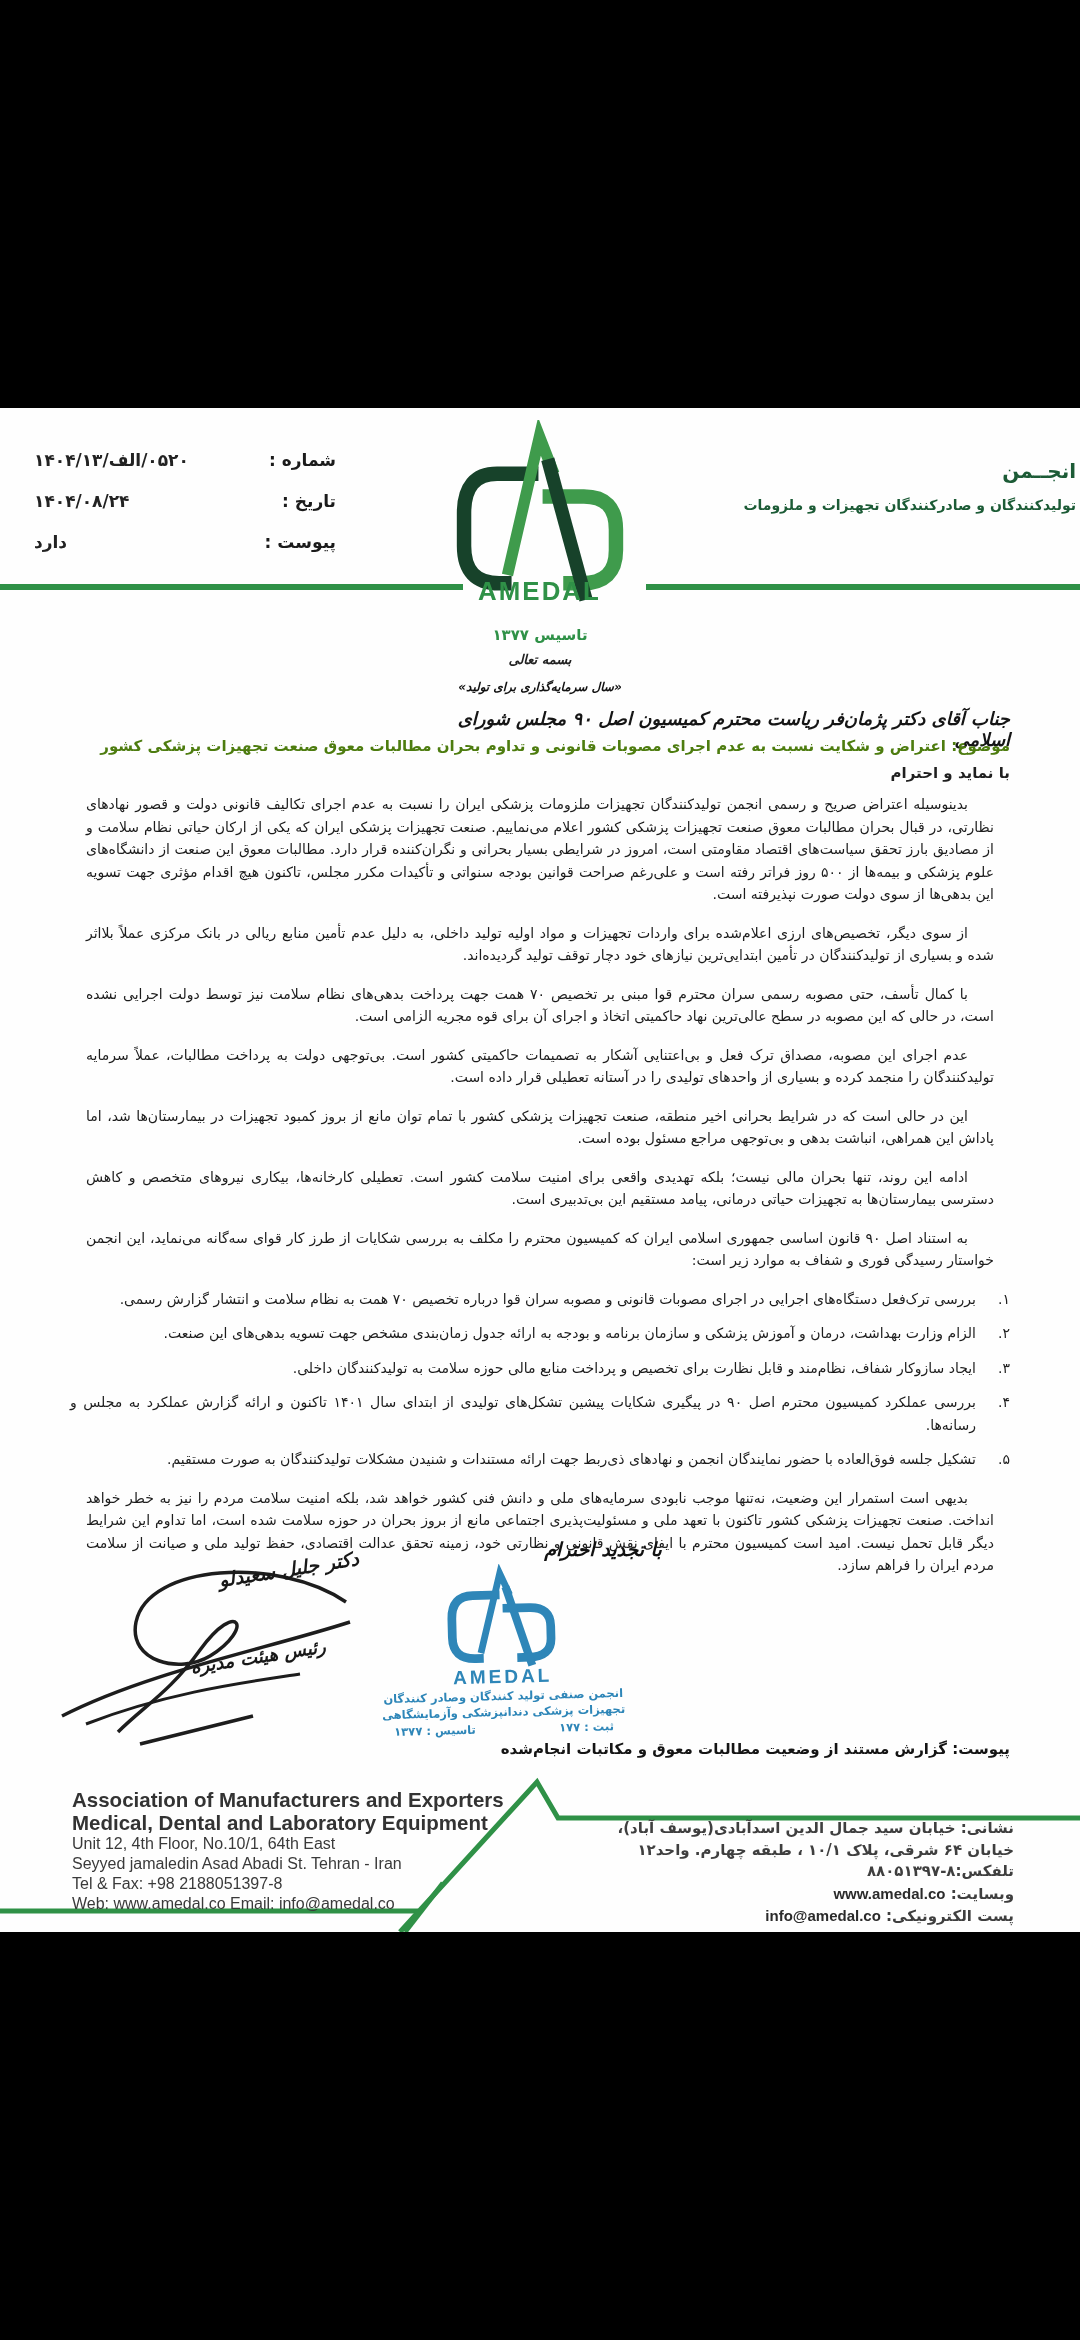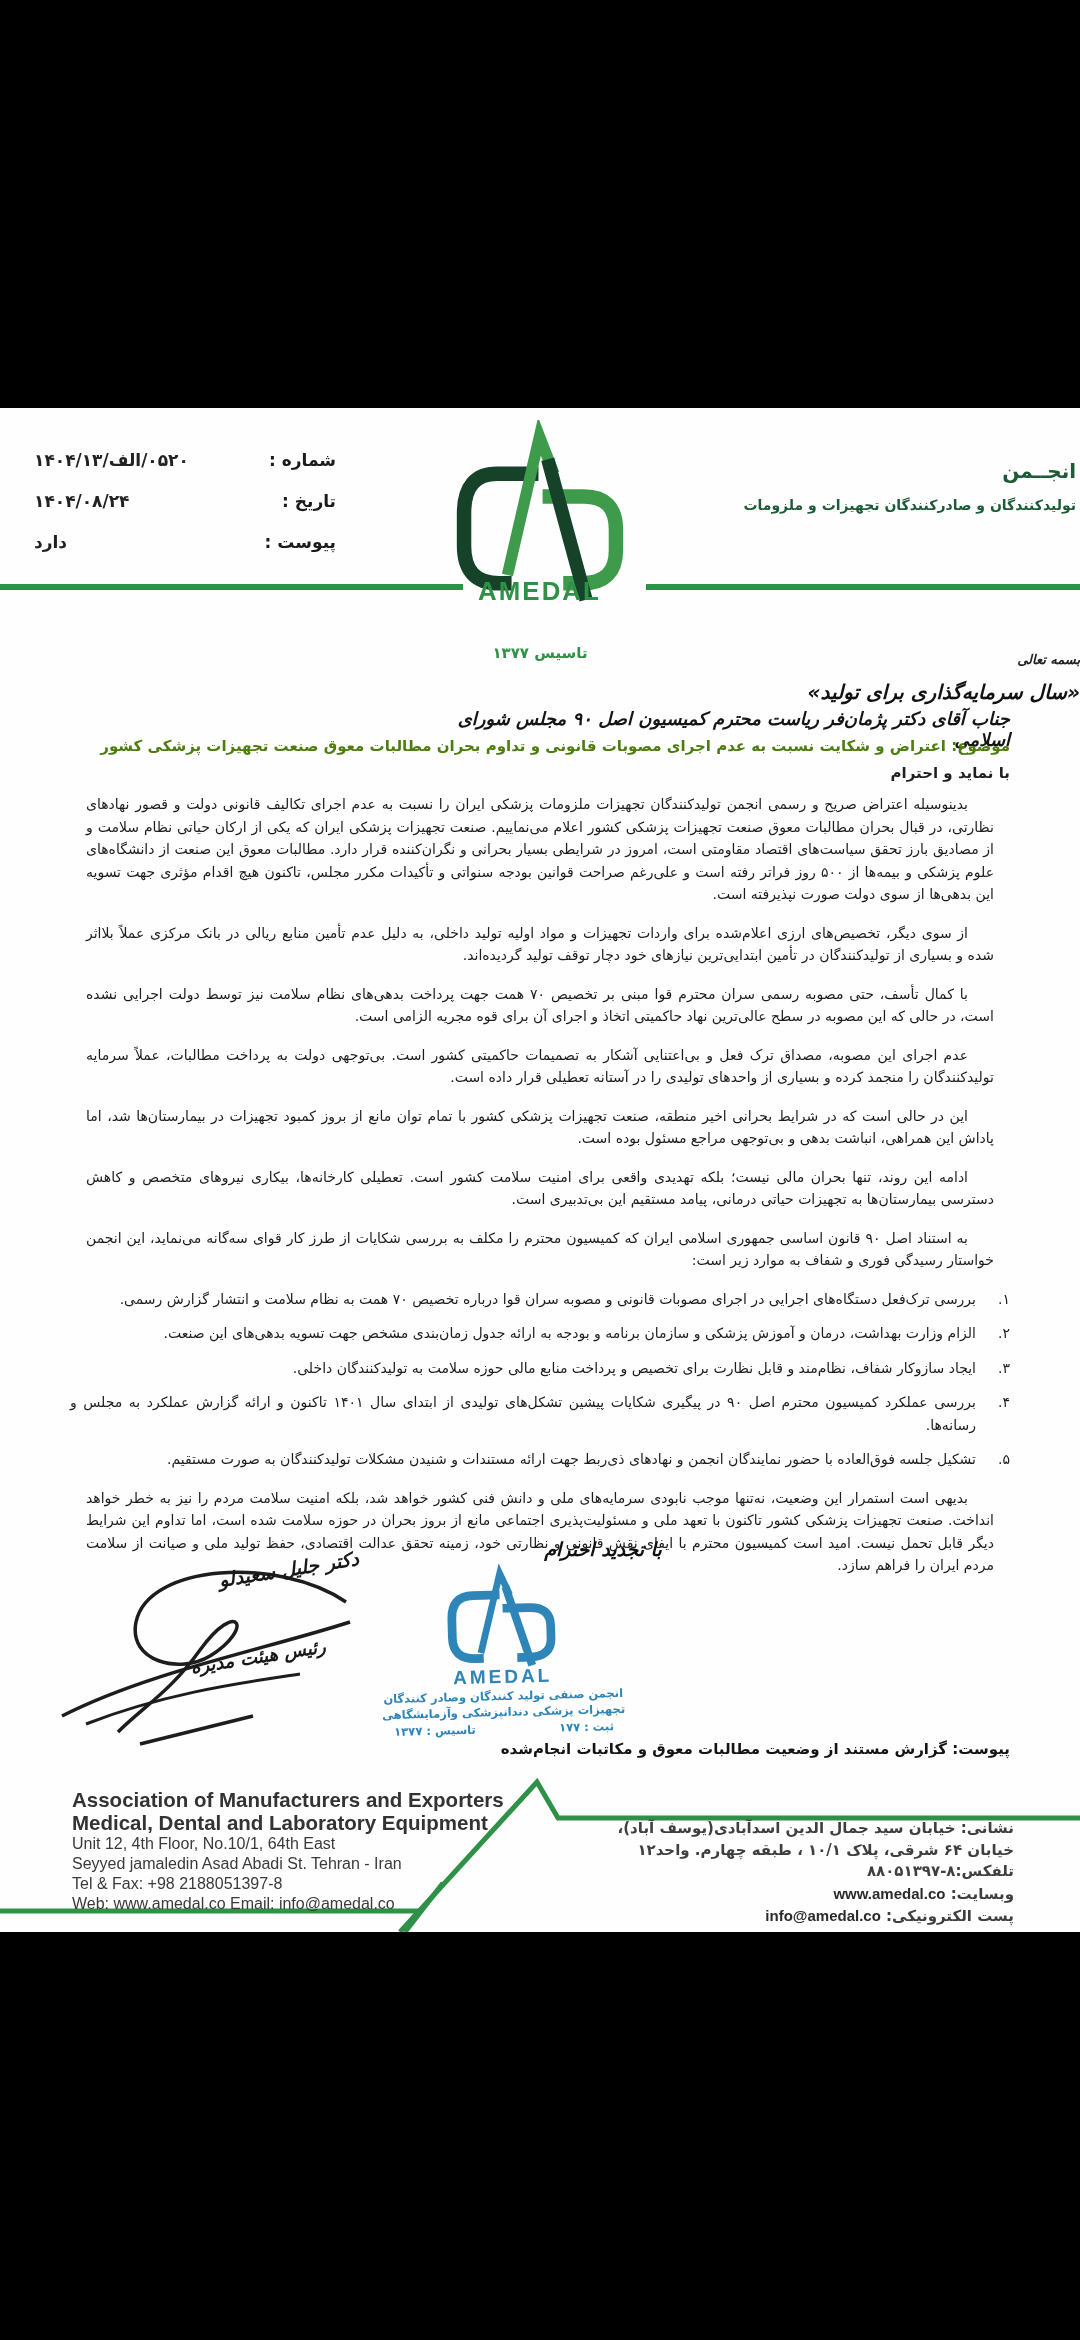--- a/index.html
+++ b/index.html
@@ -18,25 +18,25 @@
             color:#1c5b36;font-weight:bold;line-height:34px;}
   .hdr-name .l1{font-size:20px;letter-spacing:1px;}
   .hdr-name .l2,.hdr-name .l3{font-size:14px;}
 
   .rule{position:absolute;top:176px;height:6px;background:#2f9147;}
   .rule-left{left:0;width:463px;}
   .rule-right{right:0;width:434px;}
 
   .logo-wrap{position:absolute;left:50%;top:12px;transform:translateX(-50%);width:184px;text-align:center;}
   .established{position:absolute;left:0;top:218px;width:100%;text-align:center;
-               color:#2f9147;font-weight:bold;font-size:15px;margin-top:18px;}
-  .besmele{position:absolute;left:0;top:244px;width:100%;
+               color:#2f9147;font-weight:bold;font-size:15px;}
+  .besmele{position:absolute;left:0;top:244px;width:100%;text-align:center;
            font-style:italic;font-weight:bold;font-size:13px;color:#222;}
-  .slogan{position:absolute;left:0;top:272px;width:100%;
-          font-style:italic;font-weight:bold;font-size:20px;color:#111;}
+  .slogan{position:absolute;left:0;top:272px;width:100%;text-align:center;
+          font-style:italic;font-weight:bold;font-size:12px;color:#111;}
 
   
   .addressee{position:absolute;right:70px;top:300px;width:600px;text-align:right;
              font-style:italic;font-weight:bold;font-size:18px;color:#151515;}
   .subject{position:absolute;right:70px;left:70px;top:329px;font-weight:bold;font-size:15px;color:#4d7c0f;}
   .salutation{position:absolute;right:70px;top:356px;font-weight:bold;font-size:15px;}
 
   
   .body-text{position:absolute;right:70px;left:70px;top:369px;font-size:14px;line-height:22.5px;
              text-align:justify;color:#1c1c1c;}

